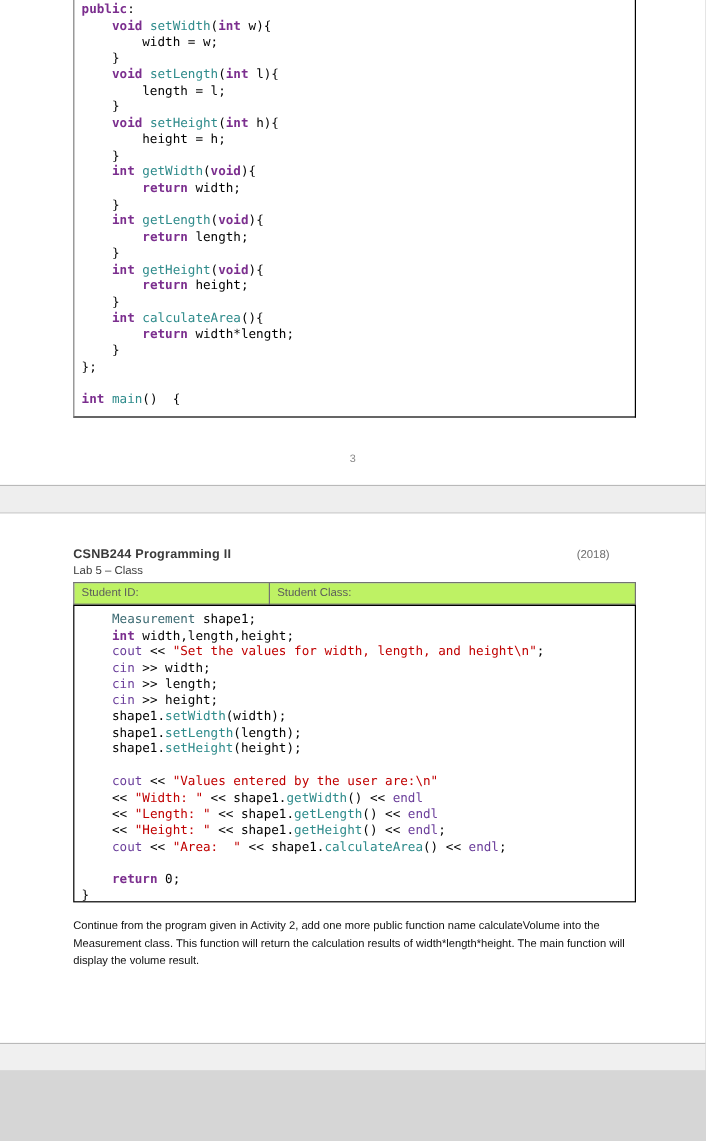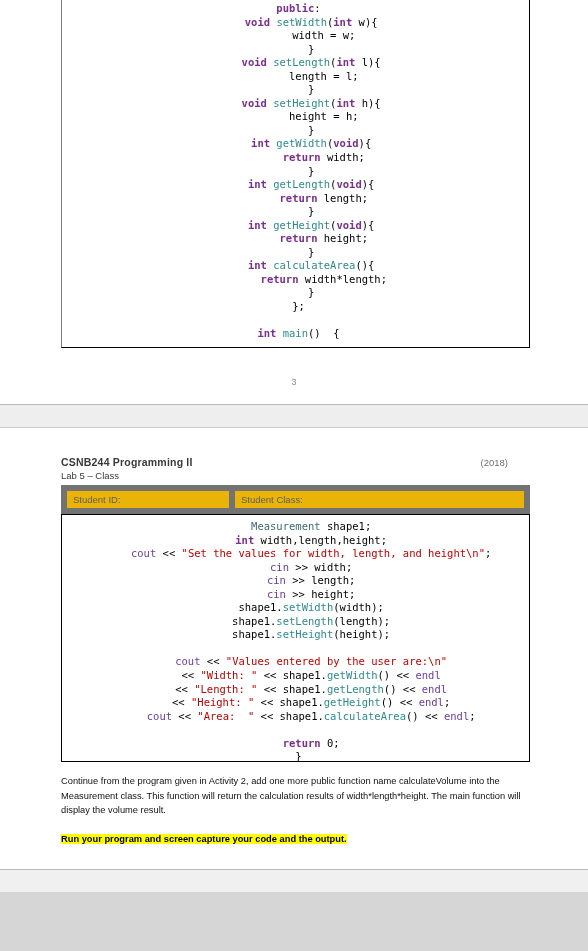--- a/index.html
+++ b/index.html
@@ -65,21 +65,21 @@
     border-bottom: 1px solid #000000;
     padding: 6px 0 0 6px;
   }
   .code-box-2 {
     margin: 0 0 0 61px;
     width: 469px;
     height: 248px;
     border: 1px solid #000000;
     padding: 5px 0 0 6px;
   }
-  .code-line { display: block; height: 13.55px; text-align: center; }
+  .code-line { display: block; height: 13.55px; }
   .blank-line { display: block; height: 13.55px; }
 
   
   .kw   { color: #7b2e8e; font-weight: bold; }
   .fn   { color: #2e8b8b; }
   .typ  { color: #3d6b73; }
   .str  { color: #c00000; }
   .op   { color: #6a3d9a; }
   .pln  { color: #000000; }
 
@@ -121,22 +121,22 @@
   }
 
   
   .student-table {
     margin: 4px 61px 0 61px;
     width: 469px;
     border-collapse: collapse;
     table-layout: fixed;
   }
   .student-table td {
-    background: #eab308;
-    border: 6px solid #737373;
+    background: #bef264;
+    border: 1px solid #737373;
     font-size: 9.5px;
     color: #5c5c5c;
     padding: 2px 0 2px 6px;
     height: 13px;
   }
   .cell-id { width: 156px; }
 
   
   .instructions {
     margin: 12px 56px 0 61px;
@@ -181,20 +181,17 @@
       <td class="cell-id">Student ID:</td>
       <td>Student Class:</td>
     </tr>
   </tbody>
     </table>
 
   <div class="code-box code-box-2" id="code-block-2"><span class="code-line"><span class="pln">    </span><span class="typ">Measurement</span><span class="pln"> shape1;</span></span><span class="code-line"><span class="pln">    </span><span class="kw">int</span><span class="pln"> width,length,height;</span></span><span class="code-line"><span class="pln">    </span><span class="op">cout</span><span class="pln"> &lt;&lt; </span><span class="str">"Set the values for width, length, and height\n"</span><span class="pln">;</span></span><span class="code-line"><span class="pln">    </span><span class="op">cin</span><span class="pln"> &gt;&gt; width;</span></span><span class="code-line"><span class="pln">    </span><span class="op">cin</span><span class="pln"> &gt;&gt; length;</span></span><span class="code-line"><span class="pln">    </span><span class="op">cin</span><span class="pln"> &gt;&gt; height;</span></span><span class="code-line"><span class="pln">    shape1.</span><span class="fn">setWidth</span><span class="pln">(width);</span></span><span class="code-line"><span class="pln">    shape1.</span><span class="fn">setLength</span><span class="pln">(length);</span></span><span class="code-line"><span class="pln">    shape1.</span><span class="fn">setHeight</span><span class="pln">(height);</span></span><span class="blank-line">&nbsp;</span><span class="code-line"><span class="pln">    </span><span class="op">cout</span><span class="pln"> &lt;&lt; </span><span class="str">"Values entered by the user are:\n"</span></span><span class="code-line"><span class="pln">    &lt;&lt; </span><span class="str">"Width: "</span><span class="pln"> &lt;&lt; shape1.</span><span class="fn">getWidth</span><span class="pln">() &lt;&lt; </span><span class="op">endl</span></span><span class="code-line"><span class="pln">    &lt;&lt; </span><span class="str">"Length: "</span><span class="pln"> &lt;&lt; shape1.</span><span class="fn">getLength</span><span class="pln">() &lt;&lt; </span><span class="op">endl</span></span><span class="code-line"><span class="pln">    &lt;&lt; </span><span class="str">"Height: "</span><span class="pln"> &lt;&lt; shape1.</span><span class="fn">getHeight</span><span class="pln">() &lt;&lt; </span><span class="op">endl</span><span class="pln">;</span></span><span class="code-line"><span class="pln">    </span><span class="op">cout</span><span class="pln"> &lt;&lt; </span><span class="str">"Area:  "</span><span class="pln"> &lt;&lt; shape1.</span><span class="fn">calculateArea</span><span class="pln">() &lt;&lt; </span><span class="op">endl</span><span class="pln">;</span></span><span class="blank-line">&nbsp;</span><span class="code-line"><span class="pln">    </span><span class="kw">return</span><span class="pln"> 0;</span></span><span class="code-line"><span class="pln">}</span></span></div>
 
   <div class="instructions">Continue from the program given in Activity 2, add one more public function name calculateVolume into the Measurement class. This function will return the calculation results of width*length*height. The main function will display the volume result.</div>
 
-  <div class="highlight-line">
-    <span class="hl">Run your program and screen capture your code and the output.</span>
-  </div>
 
 </div>
 
 <div class="bottom-band"></div>
 <div class="backdrop"></div>
 
 </body></html>

